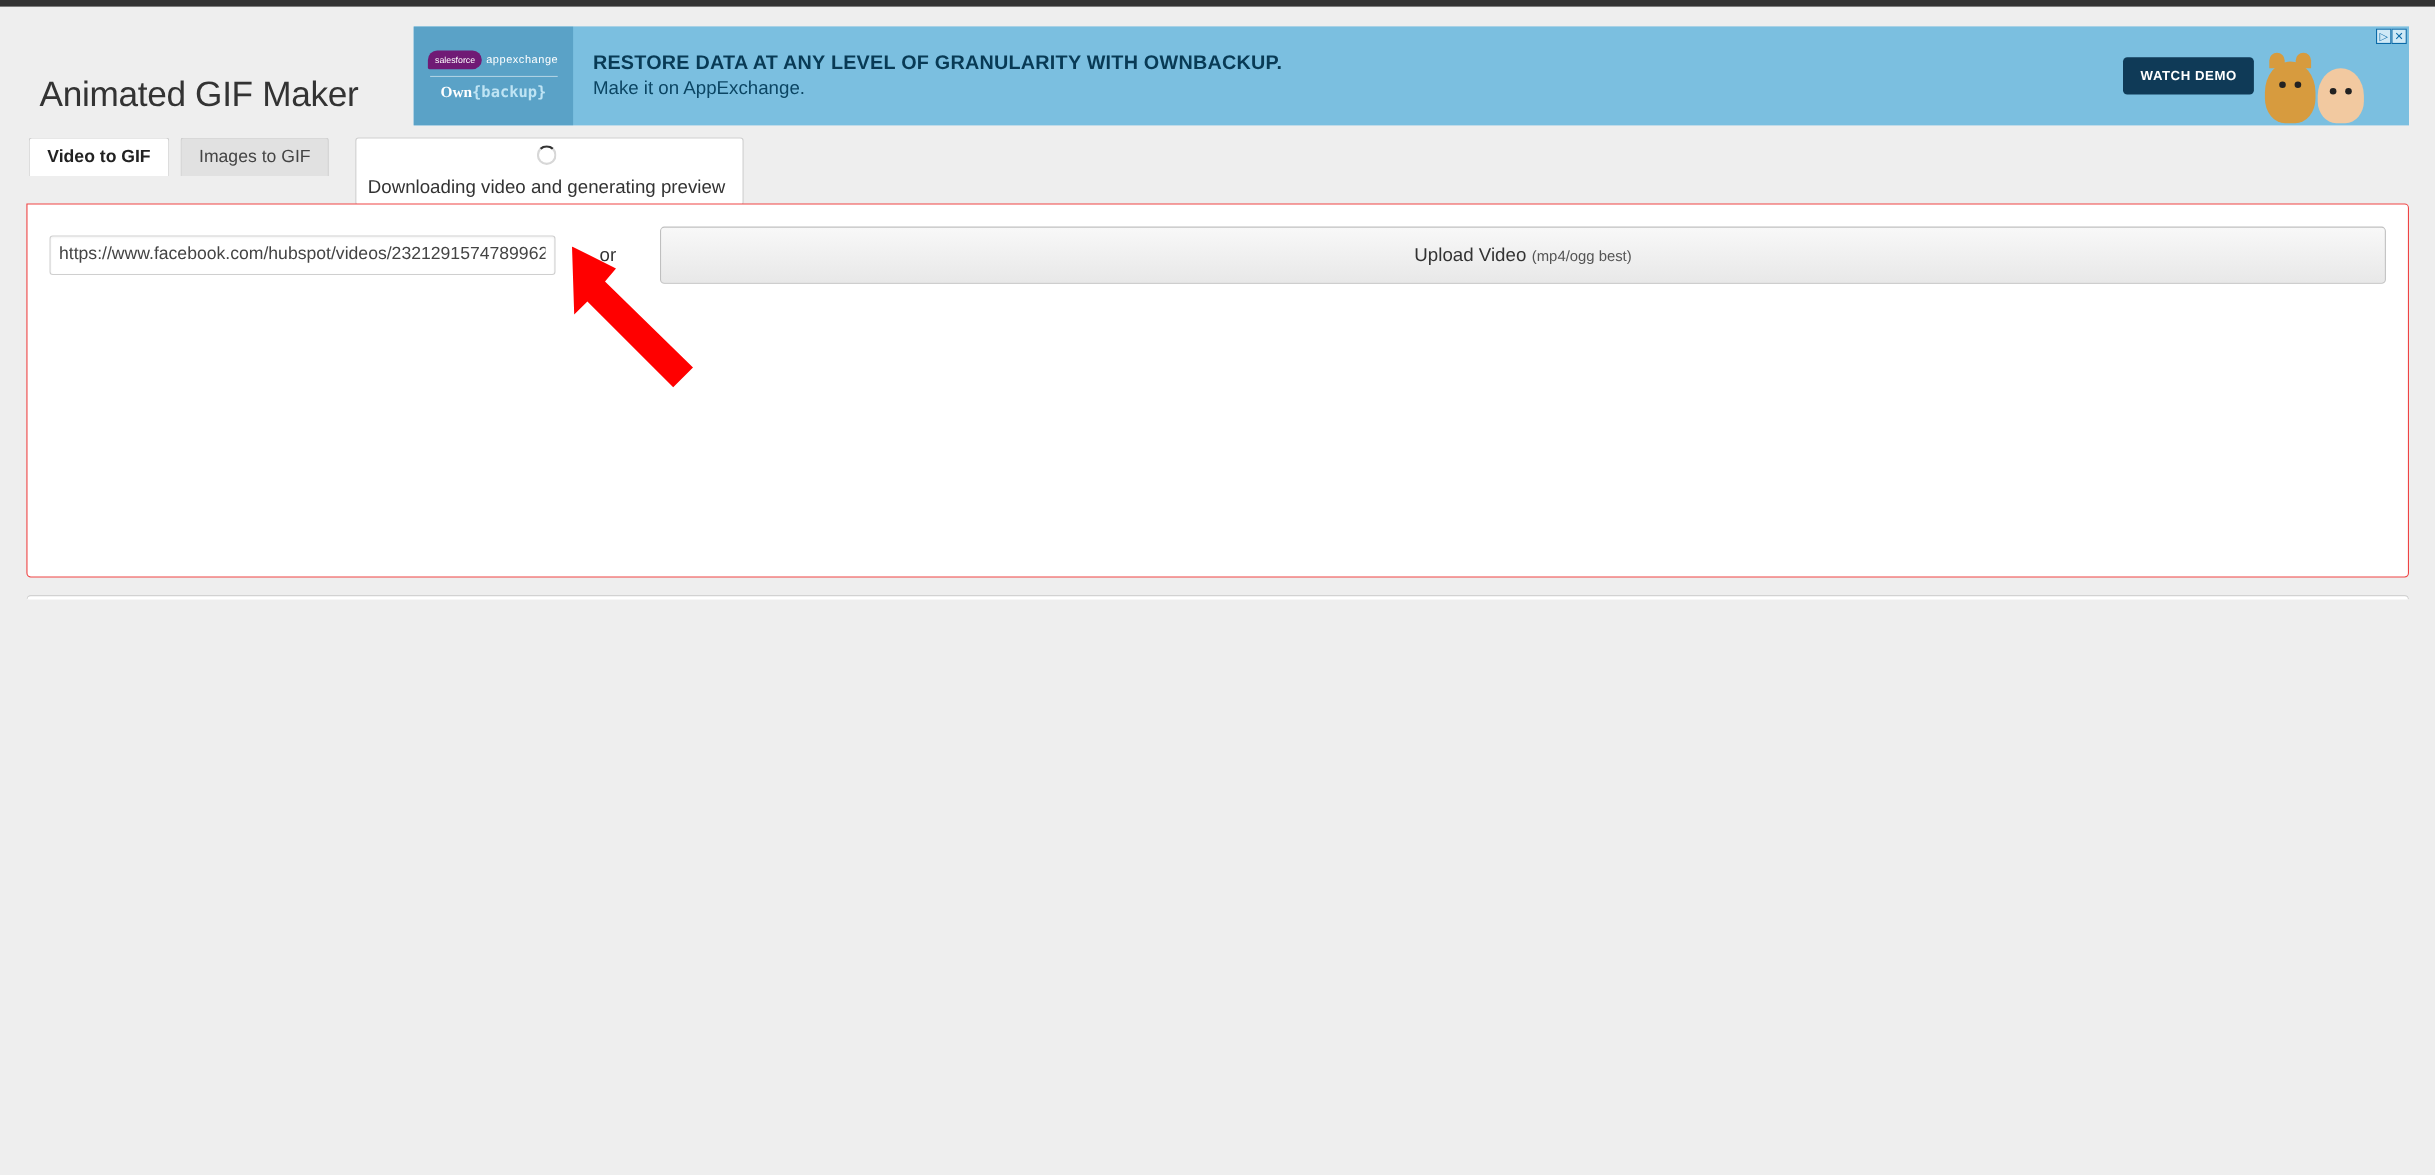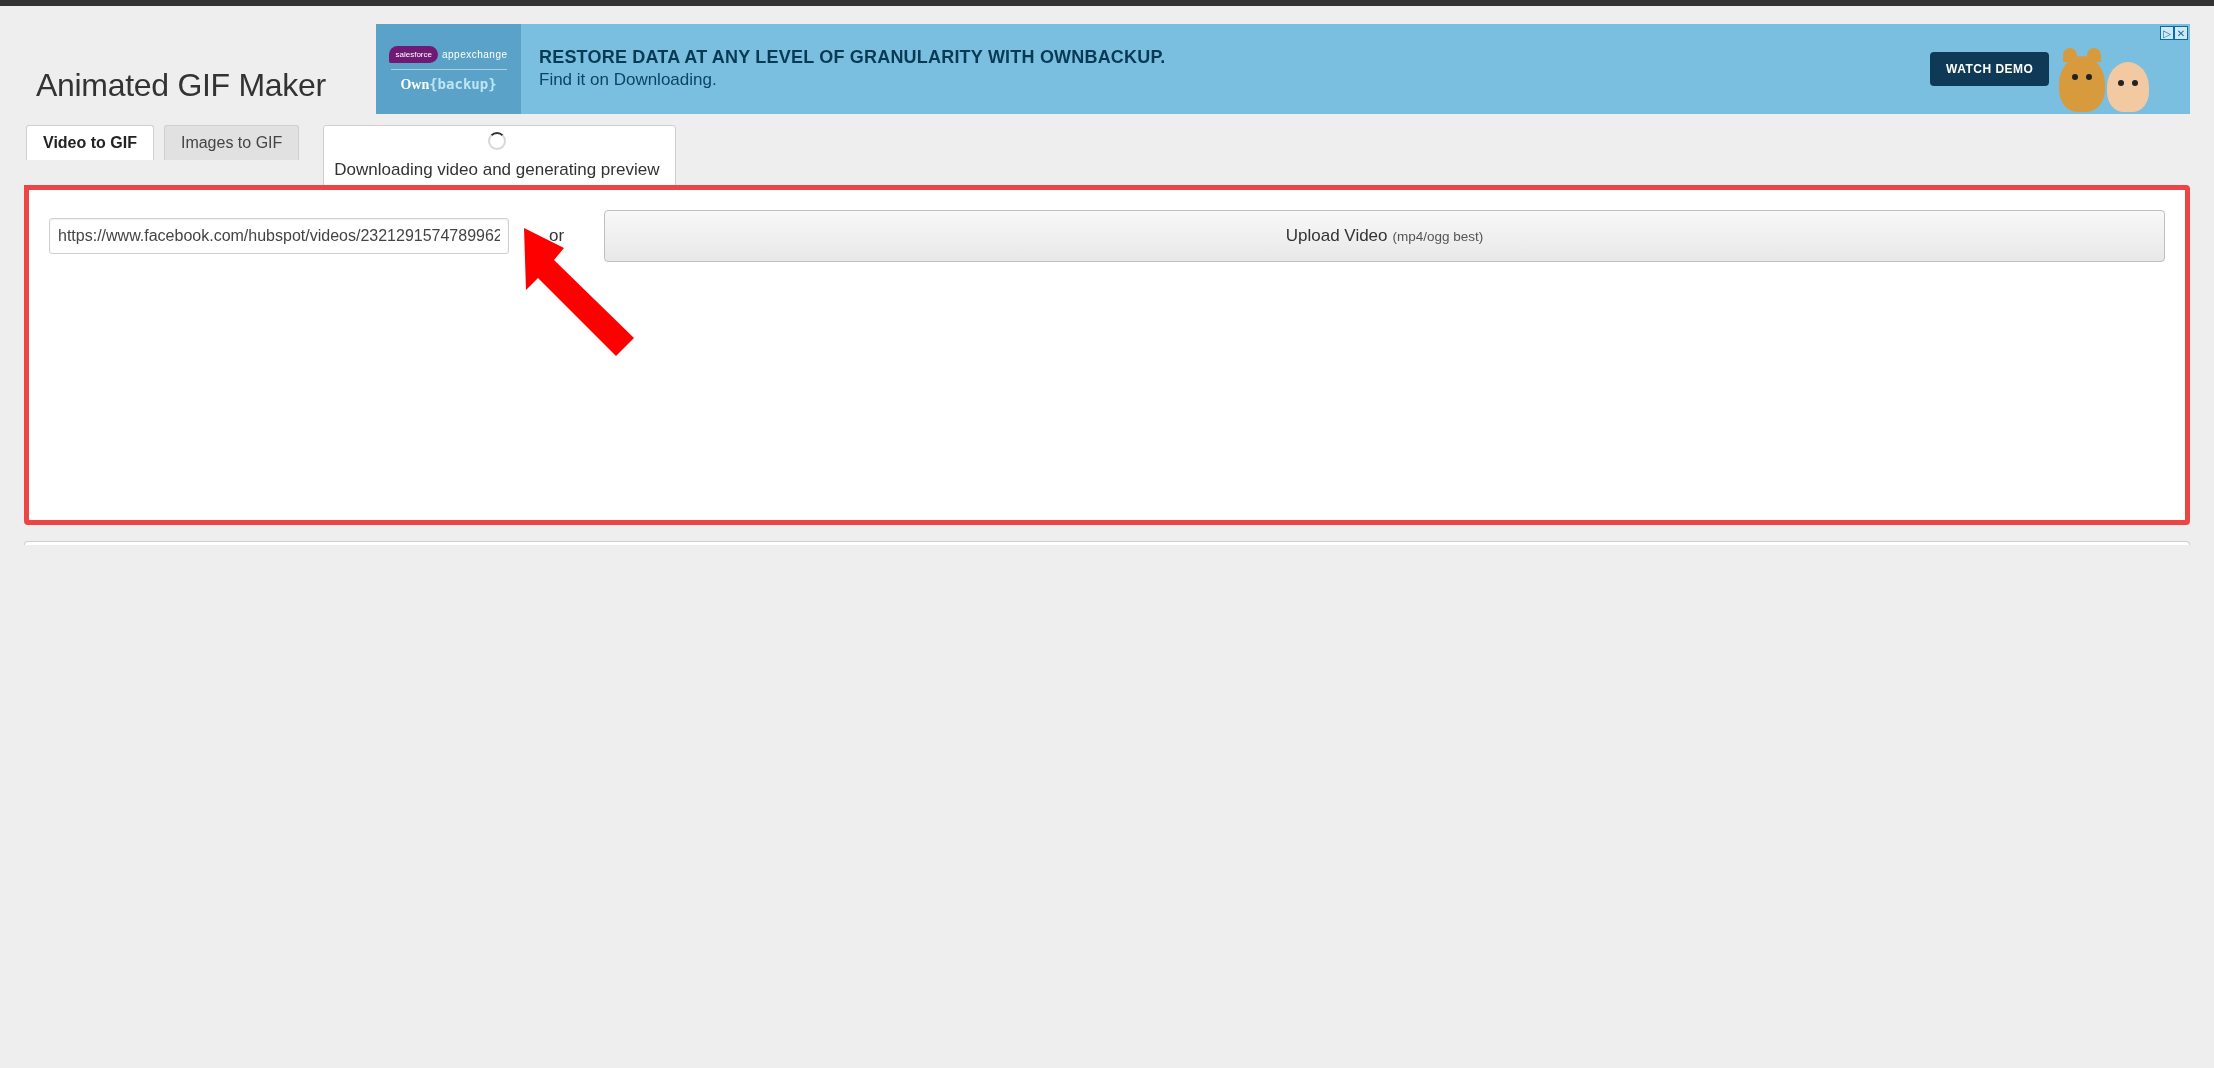--- a/index.html
+++ b/index.html
@@ -195,21 +195,21 @@
   }
   .spinner {
     width: 18px; height: 18px;
     border: 2.5px solid #d7d7d7;
     border-top-color: #333;
     border-radius: 50%;
   }
 
   .panel {
     background: #ffffff;
-    border: 5px solid #ef4444;
+    border: 1px solid #ef4444;
     border-radius: 0 4px 4px 4px;
     padding: 20px 20px 20px 20px;
     min-height: 340px;
     margin-top: -1px;
     position: relative;
   }
   .input-row {
     display:flex;
     align-items:center;
     gap: 40px;
@@ -287,21 +287,21 @@
           <span class="ad-cloud">salesforce</span>
           <span class="ad-appex">appexchange</span>
         </div>
         <div class="ad-divider"></div>
         <div class="ad-own">
           <span>Own</span><span class="brace">{backup}</span>
         </div>
       </div>
       <div class="ad-mid">
         <div class="ad-headline">RESTORE DATA AT ANY LEVEL OF GRANULARITY WITH OWNBACKUP.</div>
-        <div class="ad-sub">Find it on Downloading.</div>
+        <div class="ad-sub">Make it on AppExchange.</div>
       </div>
       <div class="ad-right">
         <div class="ad-cta">WATCH DEMO</div>
         <div class="ad-mascots">
           <div class="mascot a">
               <div class="eyes">
                 <span></span>
                 <span></span>
               </div>
             </div>

